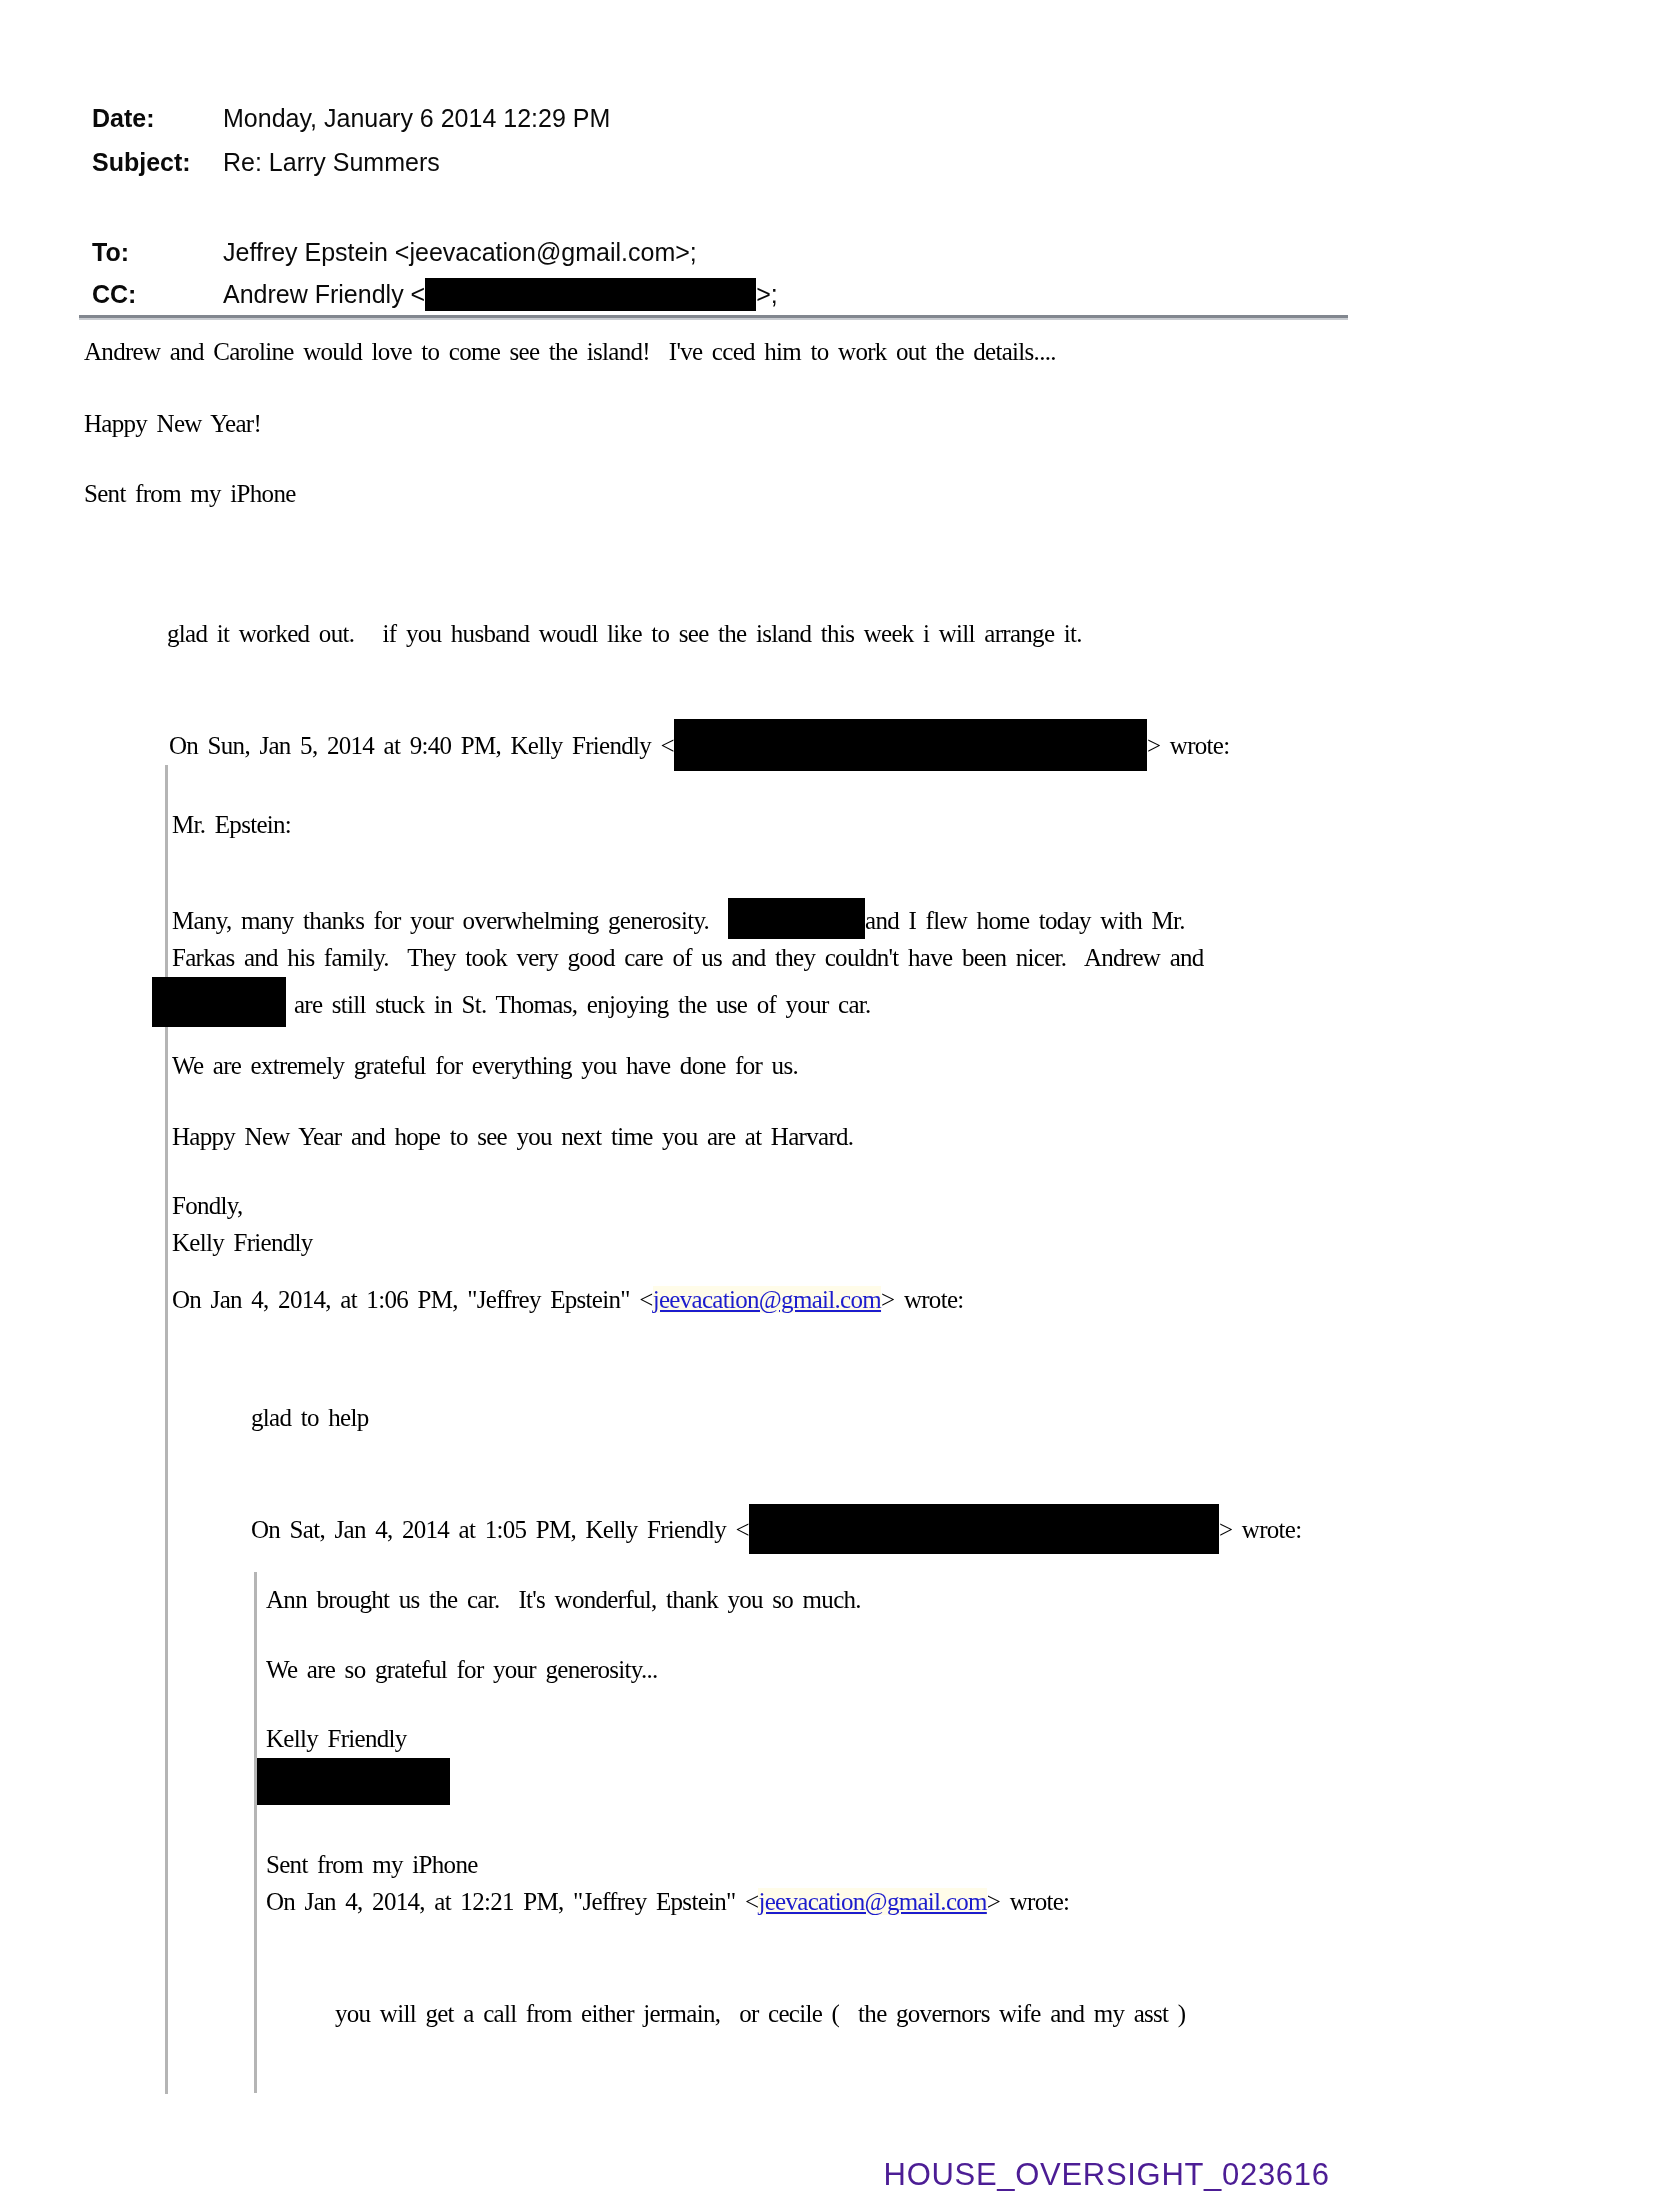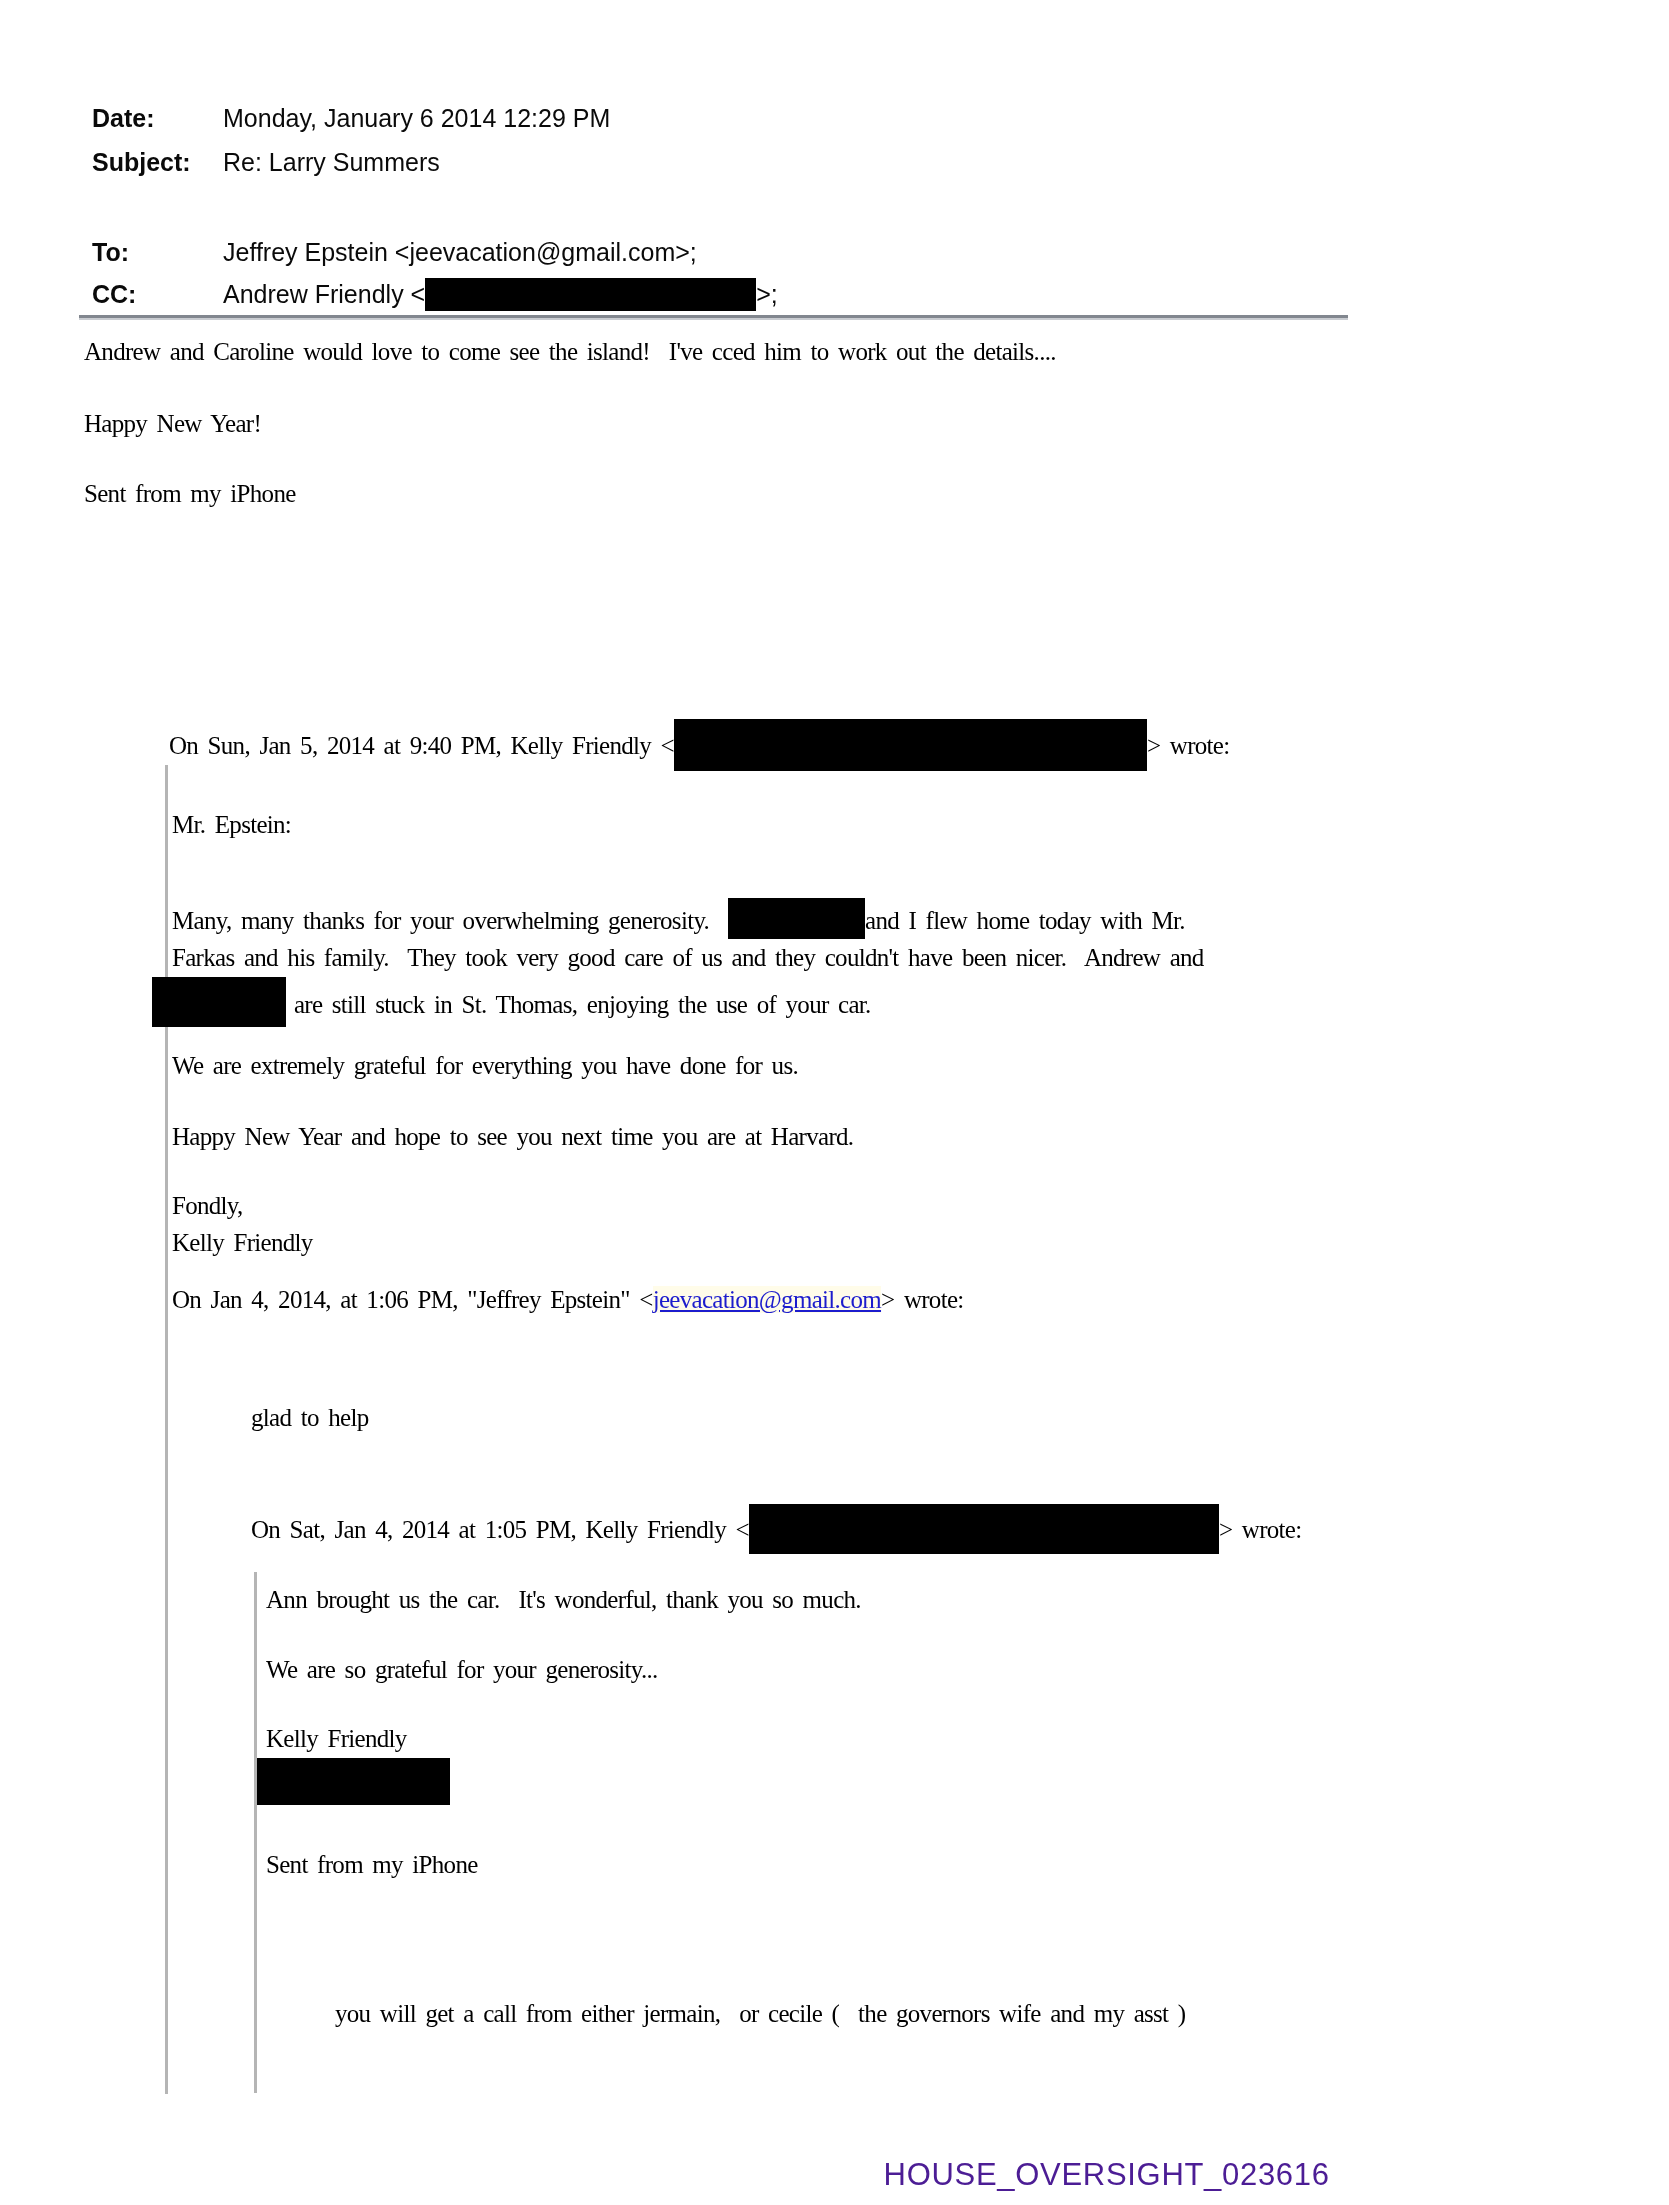--- a/index.html
+++ b/index.html
@@ -95,39 +95,41 @@
 
   <div class="hdr-rule"></div>
 
   <div class="qbar qbar1"></div>
   <div class="qbar qbar2"></div>
 
   <div class="line" style="left:84px; top:333px">Andrew and Caroline would love to come see the island!  I've cced him to work out the details....</div>
   <div class="line" style="left:84px; top:405px">Happy New Year!</div>
   <div class="line" style="left:84px; top:475px">Sent from my iPhone</div>
 
+  <div class="line" style="left:167px; top:615px">glad it worked out.   if you husband woudl like to see the island this week i will arrange it.</div>
   <div class="line" style="left:169px; top:719px"><span>On Sun, Jan 5, 2014 at 9:40 PM, Kelly Friendly &lt;</span><span class="redact r-onsun"></span><span>&gt; wrote:</span></div>
 
   <div class="line" style="left:172px; top:806px">Mr. Epstein:</div>
   <div class="line" style="left:172px; top:898px"><span>Many, many thanks for your overwhelming generosity.  </span><span class="redact r-gen"></span><span>and I flew home today with Mr.</span></div>
   <div class="line" style="left:172px; top:939px">Farkas and his family.  They took very good care of us and they couldn't have been nicer.  Andrew and</div>
   <div class="line" style="left:172px; top:977px"><span class="redact r-andrew"></span><span>are still stuck in St. Thomas, enjoying the use of your car.</span></div>
   <div class="line" style="left:172px; top:1047px">We are extremely grateful for everything you have done for us.</div>
   <div class="line" style="left:172px; top:1118px">Happy New Year and hope to see you next time you are at Harvard.</div>
   <div class="line" style="left:172px; top:1187px">Fondly,</div>
   <div class="line" style="left:172px; top:1224px">Kelly Friendly</div>
   <div class="line" style="left:172px; top:1281px"><span>On Jan 4, 2014, at 1:06 PM, "Jeffrey Epstein" &lt;</span><a class="mlink" href="#">jeevacation@gmail.com</a><span>&gt; wrote:</span></div>
 
   <div class="line" style="left:251px; top:1399px">glad to help</div>
   <div class="line" style="left:251px; top:1504px"><span>On Sat, Jan 4, 2014 at 1:05 PM, Kelly Friendly &lt;</span><span class="redact r-onsat"></span><span>&gt; wrote:</span></div>
 
   <div class="line" style="left:266px; top:1581px">Ann brought us the car.  It's wonderful, thank you so much.</div>
   <div class="line" style="left:266px; top:1651px">We are so grateful for your generosity...</div>
   <div class="line" style="left:266px; top:1720px">Kelly Friendly</div>
   <div class="redact r-sig"></div>
   <div class="line" style="left:266px; top:1846px">Sent from my iPhone</div>
+  <div class="line" style="left:266px; top:1883px"><span>On Jan 4, 2014, at 12:21 PM, "Jeffrey Epstein" &lt;</span><a class="mlink" href="#">jeevacation@gmail.com</a><span>&gt; wrote:</span></div>
 
   <div class="line" style="left:335px; top:1995px">you will get a call from either jermain,  or cecile (  the governors wife and my asst )</div>
 
   <div class="bates">HOUSE_OVERSIGHT_023616</div>
 
 </div>
 
 
 </body></html>

